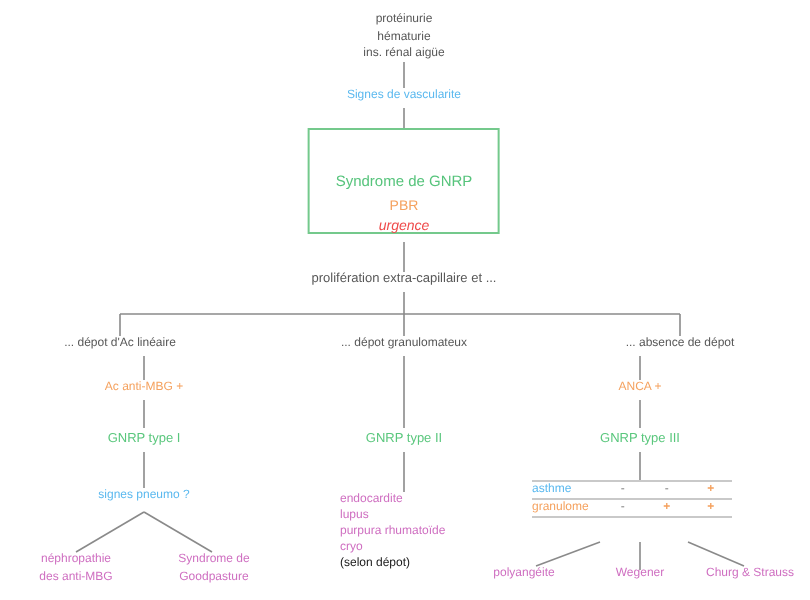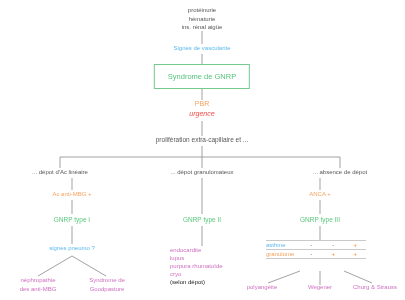--- a/index.html
+++ b/index.html
@@ -14,21 +14,21 @@
   .ctr{transform:translateX(-50%);text-align:center;}
   .blue{color:#5bb9ef;}
   .green{color:#5ac77d;}
   .orange{color:#f5a25f;}
   .red{color:#ef4b4b;font-style:italic;}
   .magenta{color:#cf6fc1;}
   .black{color:#1a1a1a;}
   .grey{color:#575757;}
   .gbox{
     position:absolute;border:1px solid #74c98c;color:#57c47c;
-    font-size:7.5px;padding:7px 13px;white-space:nowrap;
+    font-size:7.5px;padding:21px 13px;white-space:nowrap;
     transform:translateX(-50%);text-align:center;background:#fff;
   }
   svg.lines{position:absolute;left:0;top:0;width:405px;height:300px;}
   .tbl{position:absolute;font-size:6px;border-collapse:collapse;}
   .tbl td{padding:1px 0;text-align:center;}
   .tbl td.lab{text-align:left;padding-right:6px;white-space:nowrap;}
   .rowline{border-top:1px solid #c9c9c9;border-bottom:1px solid #c9c9c9;}
   .sym{color:#7a7a7a;width:22px;}
   .symp{color:#f5a25f;font-weight:bold;}
 </style>

